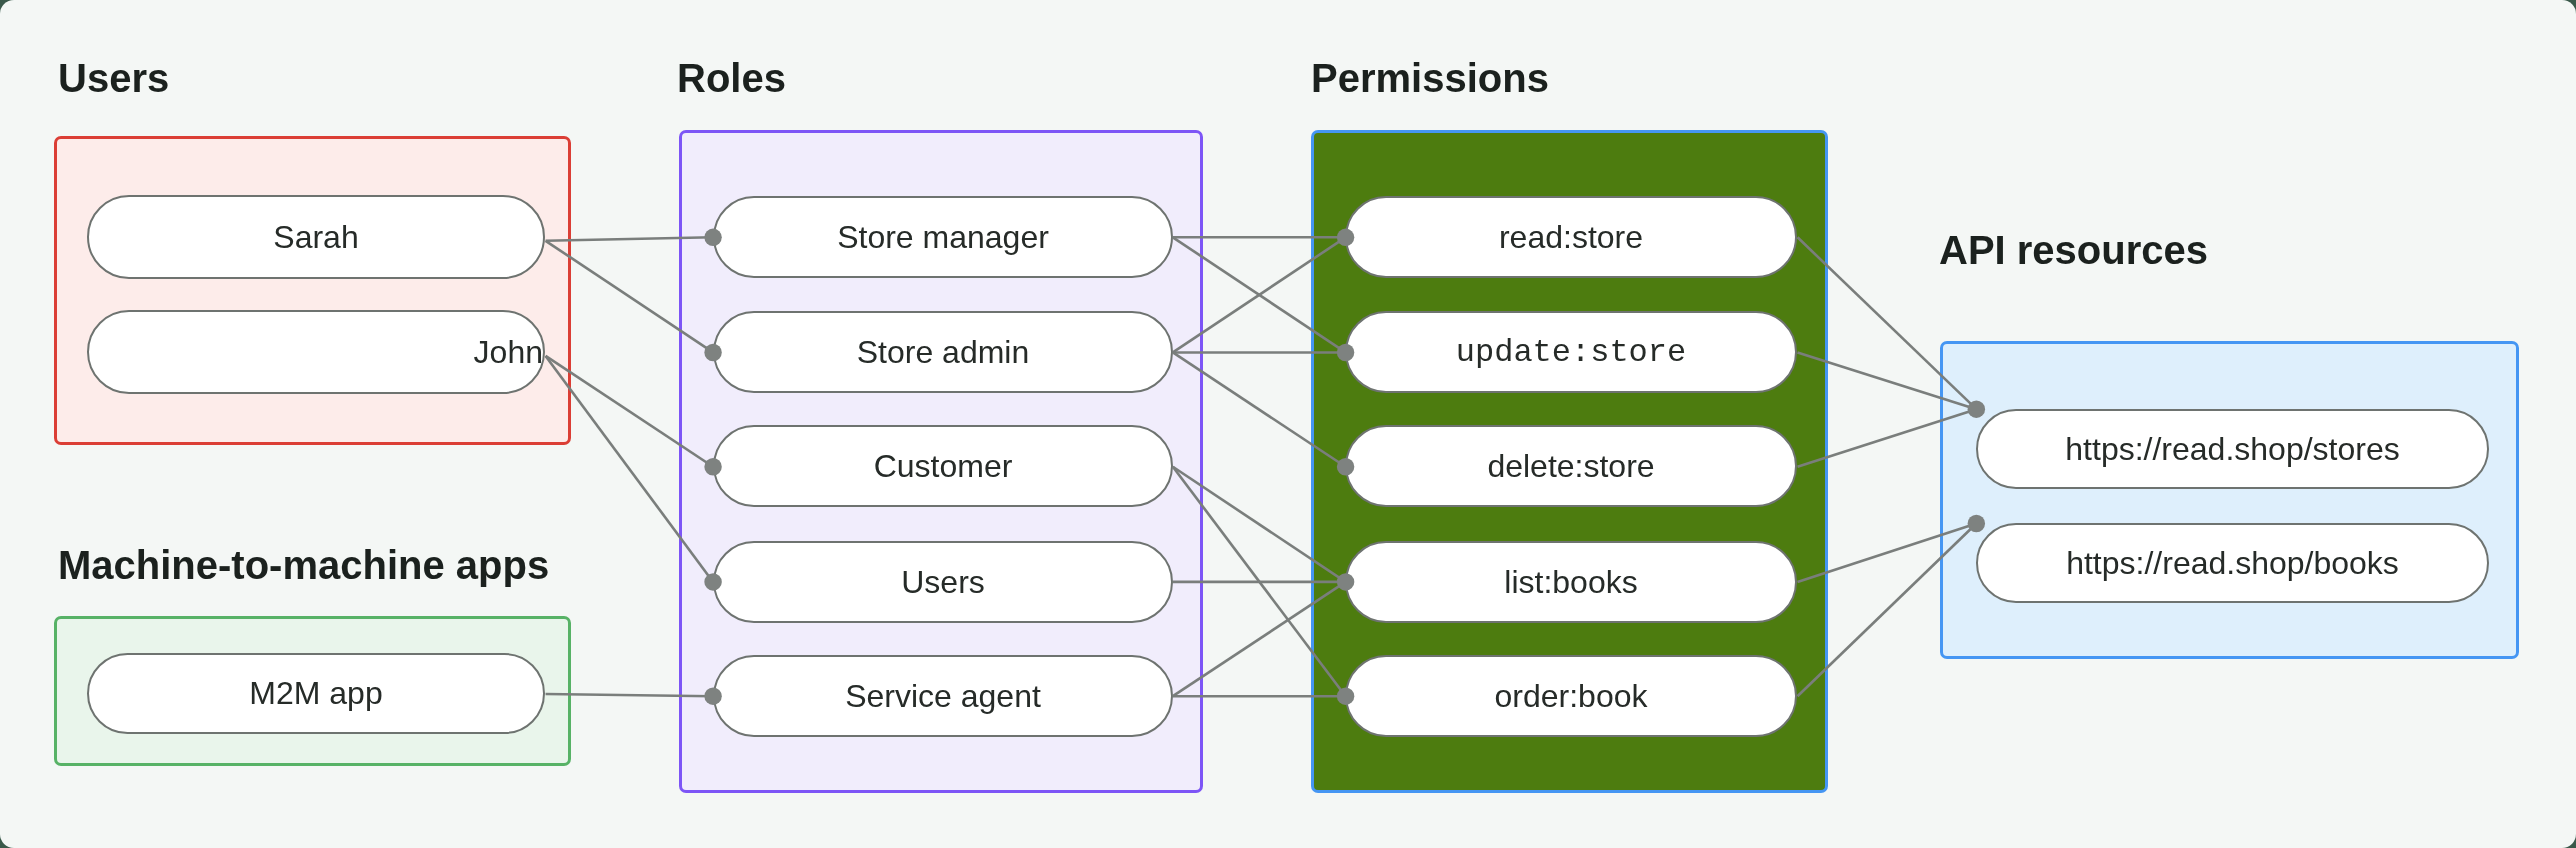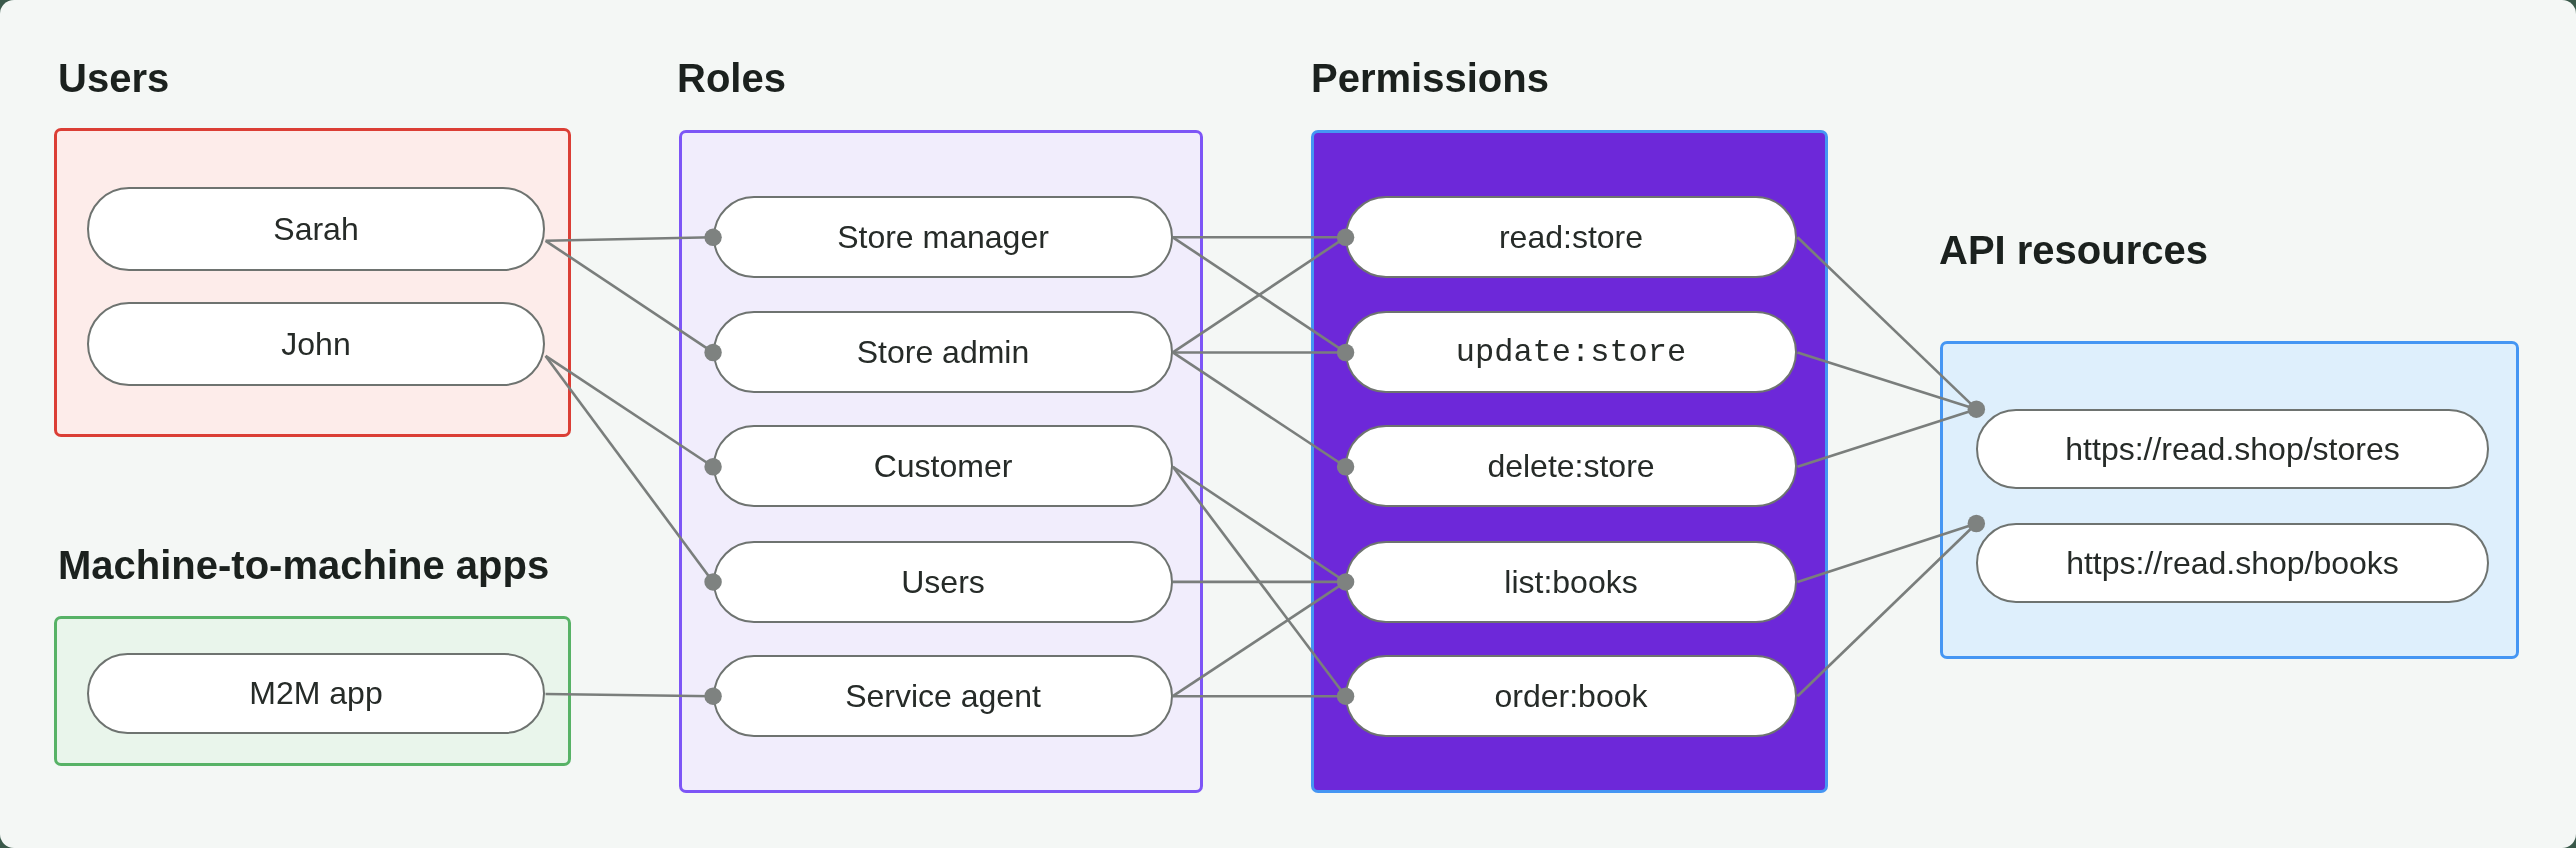--- a/index.html
+++ b/index.html
@@ -19,24 +19,24 @@
     position: absolute;
     font-size: 40px; font-weight: 600;
     color: #1b211e; line-height: 40px;
     white-space: nowrap;
   }
   .group-box {
     position: absolute;
     border-radius: 7px;
     border: 3.5px solid transparent;
   }
-  .box-users { left: 54px; top: 128px; width: 517px; height: 309px; border-color: #db3e35; background: #fdecea; padding-left: 7px; }
+  .box-users { left: 54px; top: 136px; width: 517px; height: 309px; border-color: #db3e35; background: #fdecea; padding-left: 7px; }
   .box-m2m   { left: 54px; top: 616px; width: 517px; height: 150px; border-color: #57b266; background: #e9f5eb; }
   .box-roles { left: 679px; top: 130px; width: 524px; height: 663px; border-color: #7d55f6; background: #f1edfc; }
-  .box-perms { left: 1311px; top: 130px; width: 517px; height: 663px; border-color: #4596f3; background: #6d28d9; }
+  .box-perms { left: 1311px; top: 130px; width: 517px; height: 663px; border-color: #4596f3; background: #4d7c0f; }
   .box-api   { left: 1940px; top: 301px; width: 579px; height: 318px; border-color: #4596f3; background: #deeffc; margin-top: 40px; }
   .pill {
     position: absolute;
     background: #ffffff;
     border: 2.6px solid #6e7370;
     border-radius: 52px;
     display: flex; align-items: center; justify-content: center;
     font-size: 32px; color: #262b28;
     white-space: nowrap;
   }
@@ -57,21 +57,21 @@
 <body>
 
 <div id="panel">
 
   <div class="heading" style="left:58px; top:58px;">Users</div>
 
   <div class="group-box box-users">
     <div class="pill" style="top:56px;">
       <span>Sarah</span>
     </div>
-    <div class="pill" style="top:171px;">
+    <div class="pill" style="top:171px;justify-content:flex-end;">
       <span>John</span>
     </div>
   </div>
 
   <div class="heading" style="left:58px; top:545px;">Machine-to-machine apps</div>
 
   <div class="group-box box-m2m">
     <div class="pill" style="top:34px;">
       <span>M2M app</span>
     </div>

